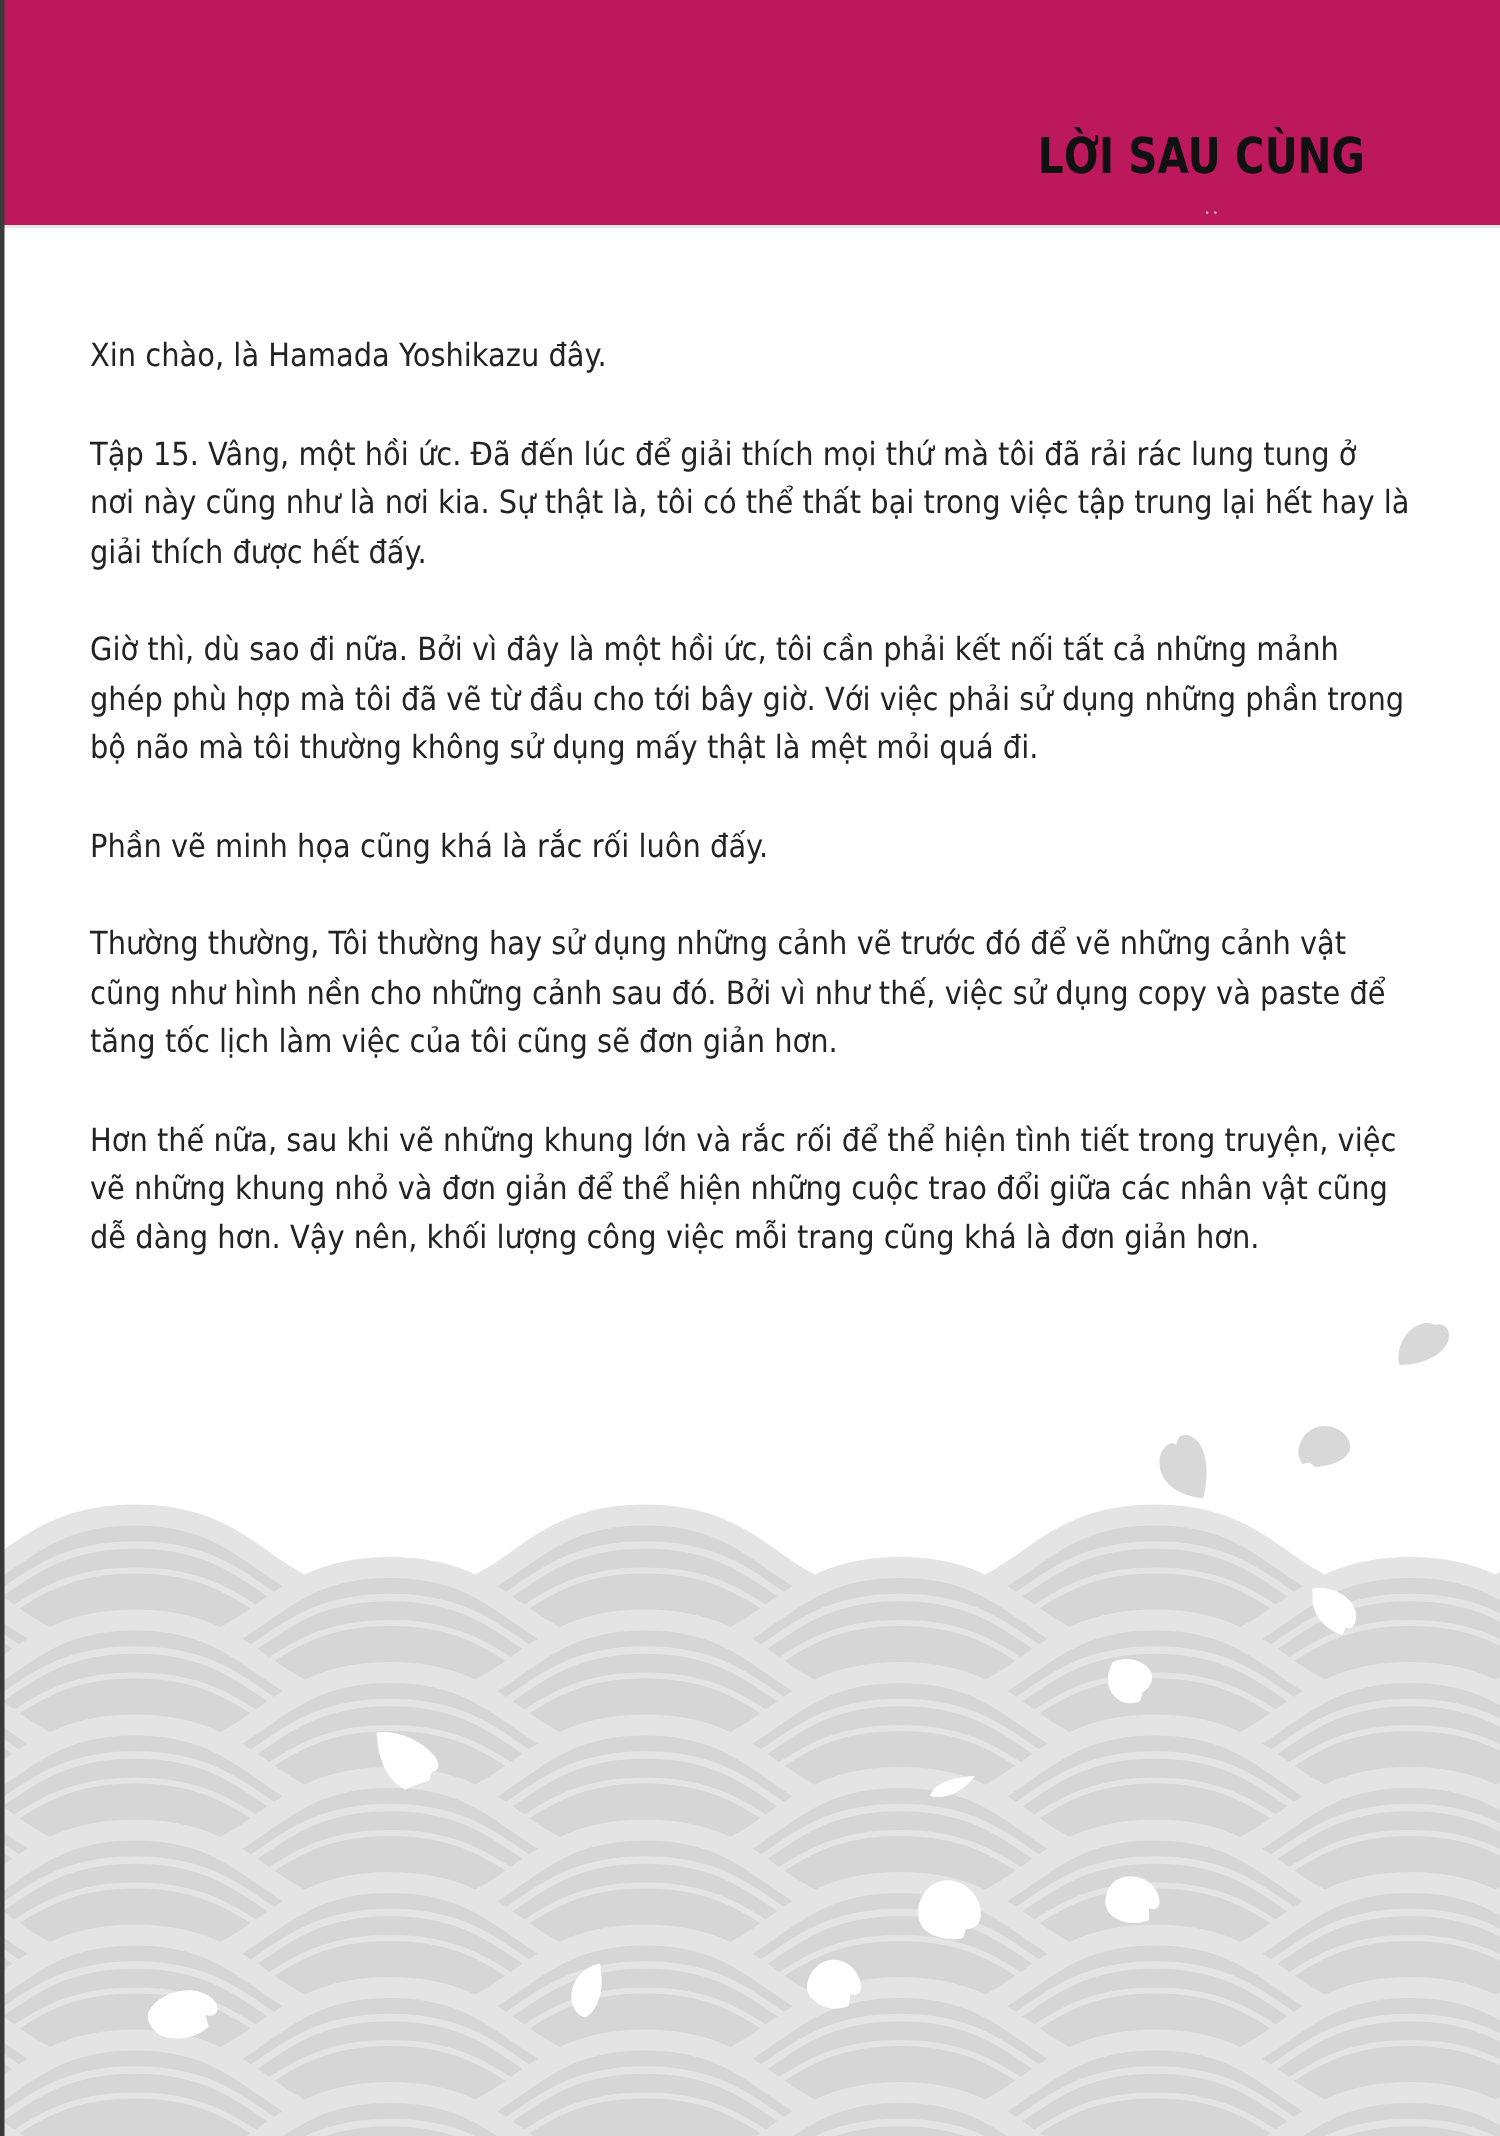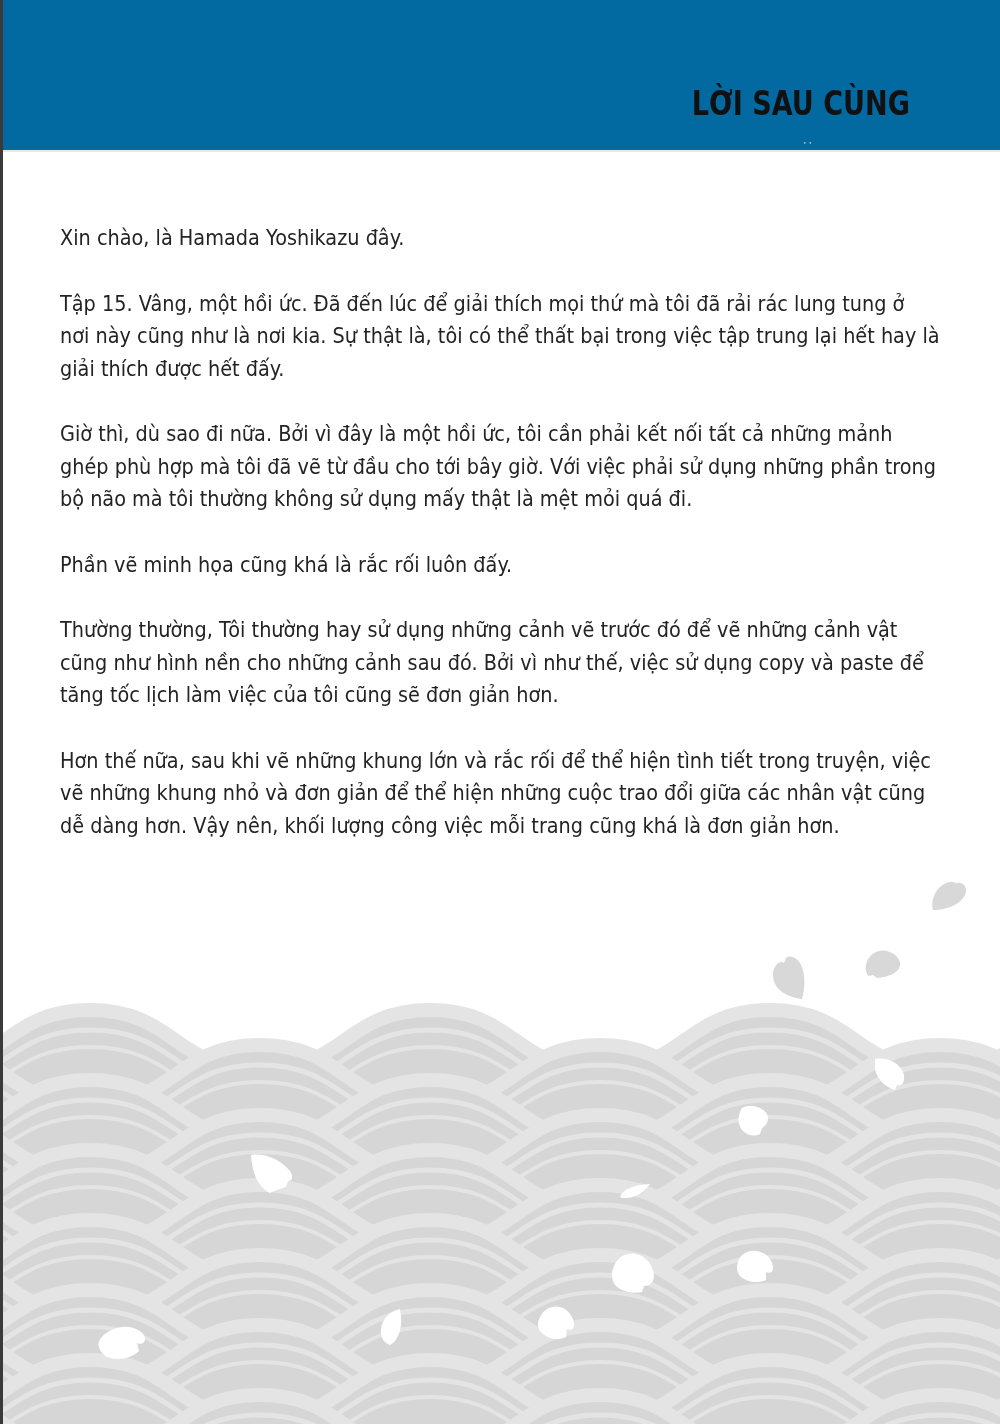--- a/index.html
+++ b/index.html
@@ -6,21 +6,21 @@
   body {
     width: 1000px; height: 1424px; position: relative; overflow: hidden;
     background: #ffffff;
     font-family: "DejaVu Sans", sans-serif;
   }
   .left-edge {
     position: absolute; left: 0; top: 0; width: 3px; height: 1424px; background: #3a3a3a; z-index: 5;
   }
   .header-band {
     position: absolute; left: 0; top: 0; width: 1000px; height: 150px;
-    background: #0369a1;
+    background: #be185d;
     border-bottom: 2px solid #e8e8e8;
   }
   .chapter-title {
     position: absolute; right: 90px; top: 84px;
     font-family: "DejaVu Sans", sans-serif;
     font-weight: bold; font-size: 33px; letter-spacing: 0px;
     color: #111111;
     transform: scaleX(0.82); transform-origin: right center;
   }
   .title-dots {

